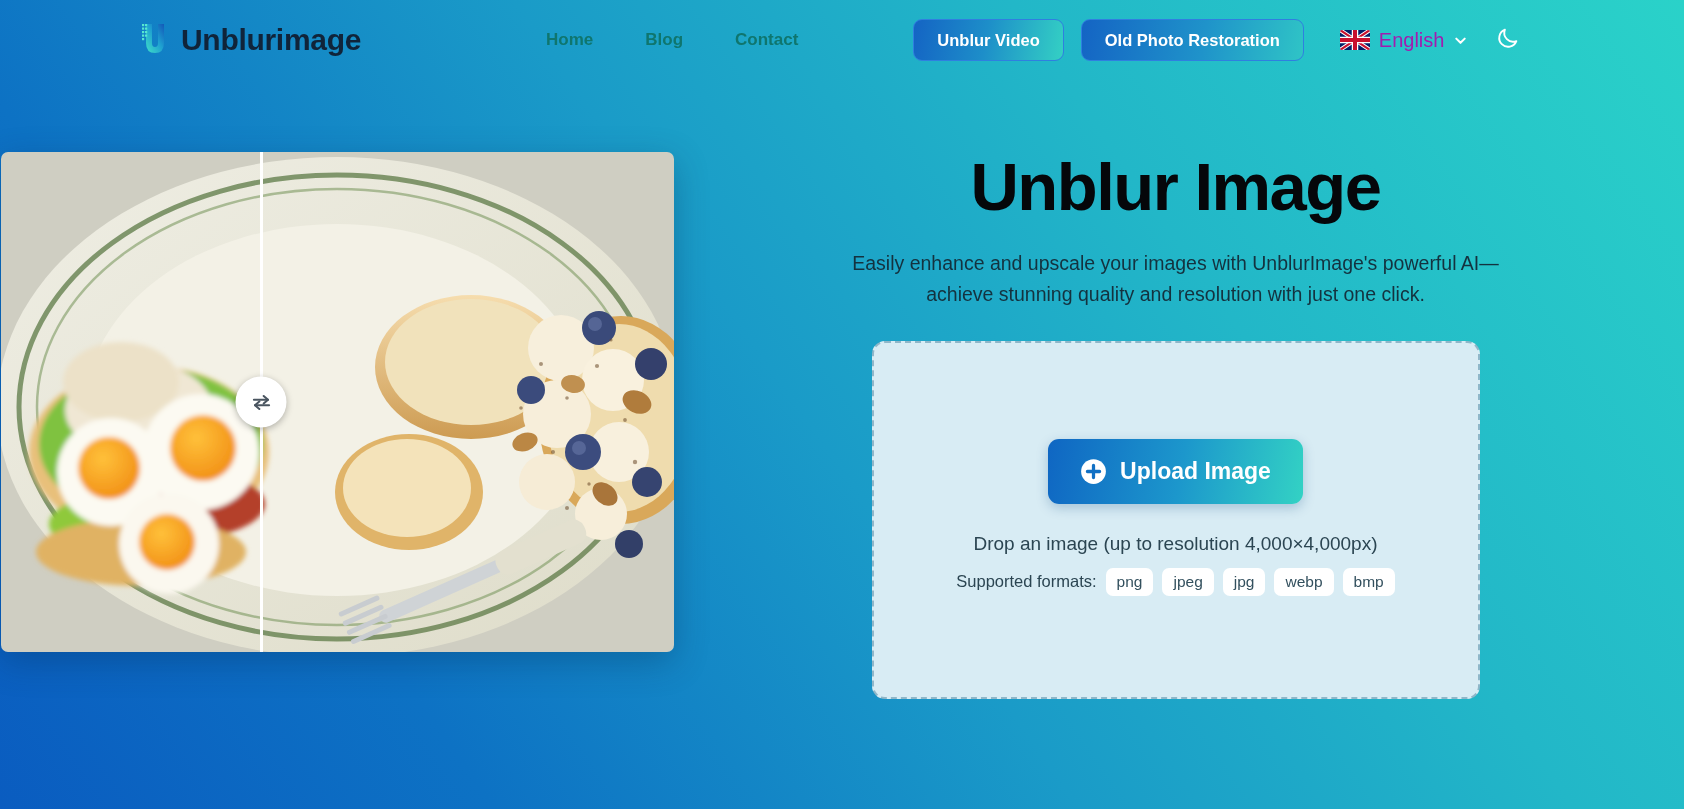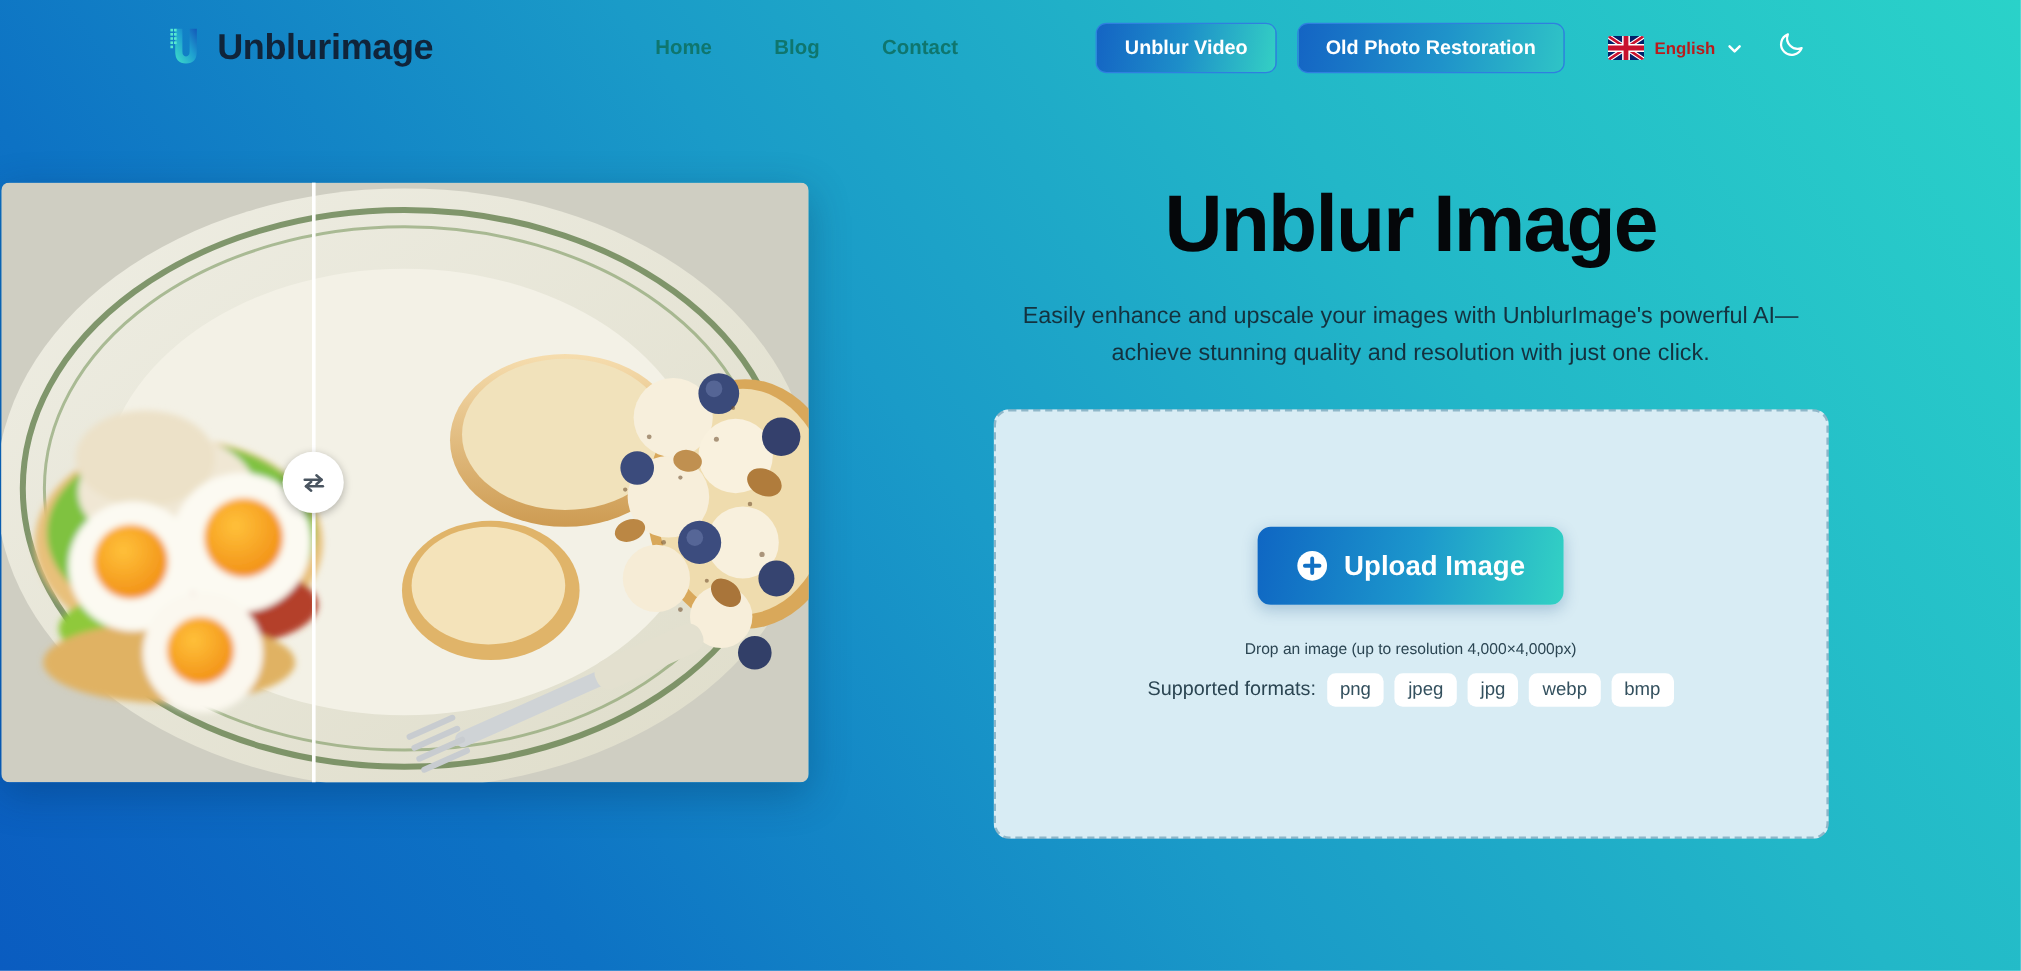--- a/index.html
+++ b/index.html
@@ -53,21 +53,21 @@
   .btn-old-photo { background: linear-gradient(100deg, #1464c4 0%, #1f93ca 55%, #2fc4c6 100%); }
 
   .lang {
     display: flex;
     align-items: center;
     gap: 9px;
     margin-left: 36px;
     cursor: pointer;
   }
   .flag { width: 30px; height: 20px; display: block; border-radius: 2px; }
-  .lang-label { color: #b91c1c; font-size: 14px; font-weight: bold; }
+  .lang-label { color: #a21caf; font-size: 20px; font-weight: normal; }
   .chev { width: 15px; height: 15px; display: block; }
   .moon-btn {
     margin-left: 24px;
     width: 30px; height: 30px;
     display: flex; align-items: center; justify-content: center;
     cursor: pointer;
   }
 
   
   .main {
@@ -127,21 +127,21 @@
   .hero-sub {
     margin: 26px auto 0;
     max-width: 680px;
     font-size: 19.5px;
     line-height: 1.55;
     color: #14323f;
   }
 
   .dropzone {
     margin: 32px auto 0;
-    width: 696px;
+    width: 608px;
     height: 358px;
     background: #d8ecf4;
     border: 2px dashed #8fb7c9;
     border-radius: 13px;
     display: flex;
     flex-direction: column;
     align-items: center;
     padding-top: 96px;
   }
   .btn-upload {
@@ -156,21 +156,21 @@
     font-weight: bold;
     padding: 19px 32px;
     cursor: pointer;
     font-family: inherit;
     box-shadow: 0 4px 12px rgba(10,70,130,0.25);
   }
   .plus-icon { width: 27px; height: 27px; display: block; flex-shrink: 0; }
 
   .drop-hint {
     margin-top: 29px;
-    font-size: 13px;
+    font-size: 19px;
     color: #2b4552;
   }
   .formats {
     margin-top: 13px;
     display: flex;
     align-items: center;
     gap: 9px;
     font-size: 16.5px;
     color: #2b4552;
   }

